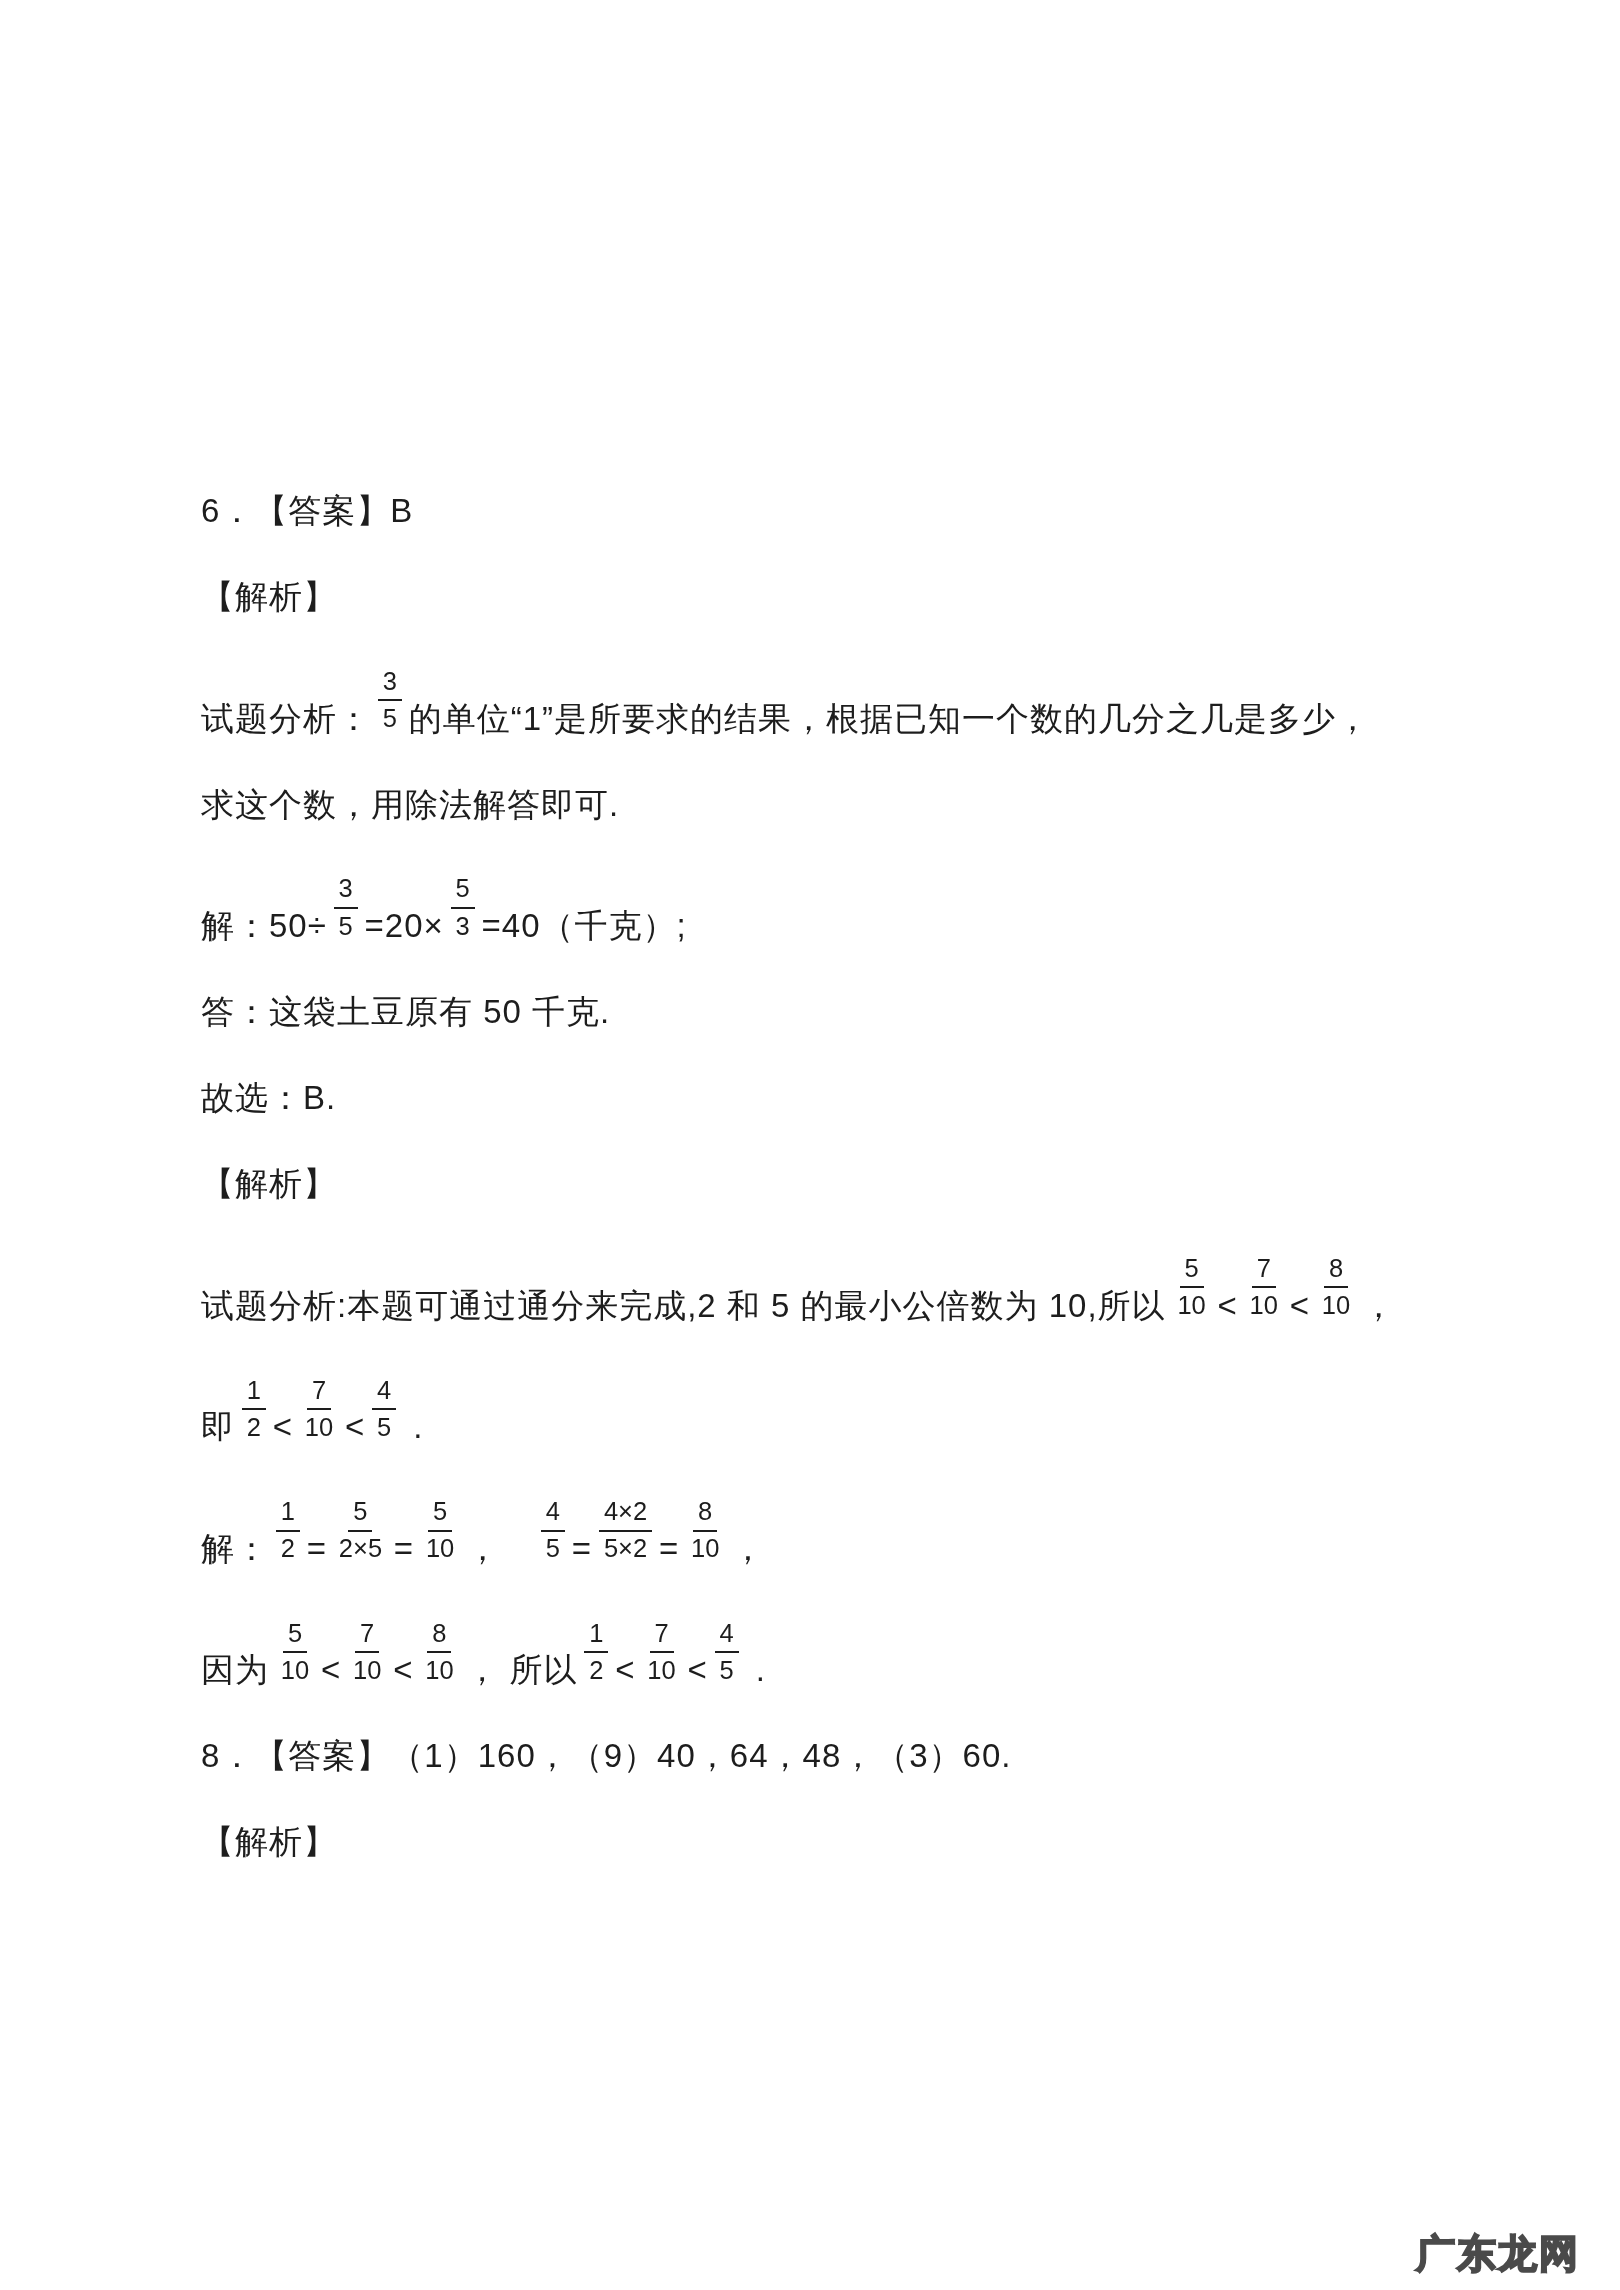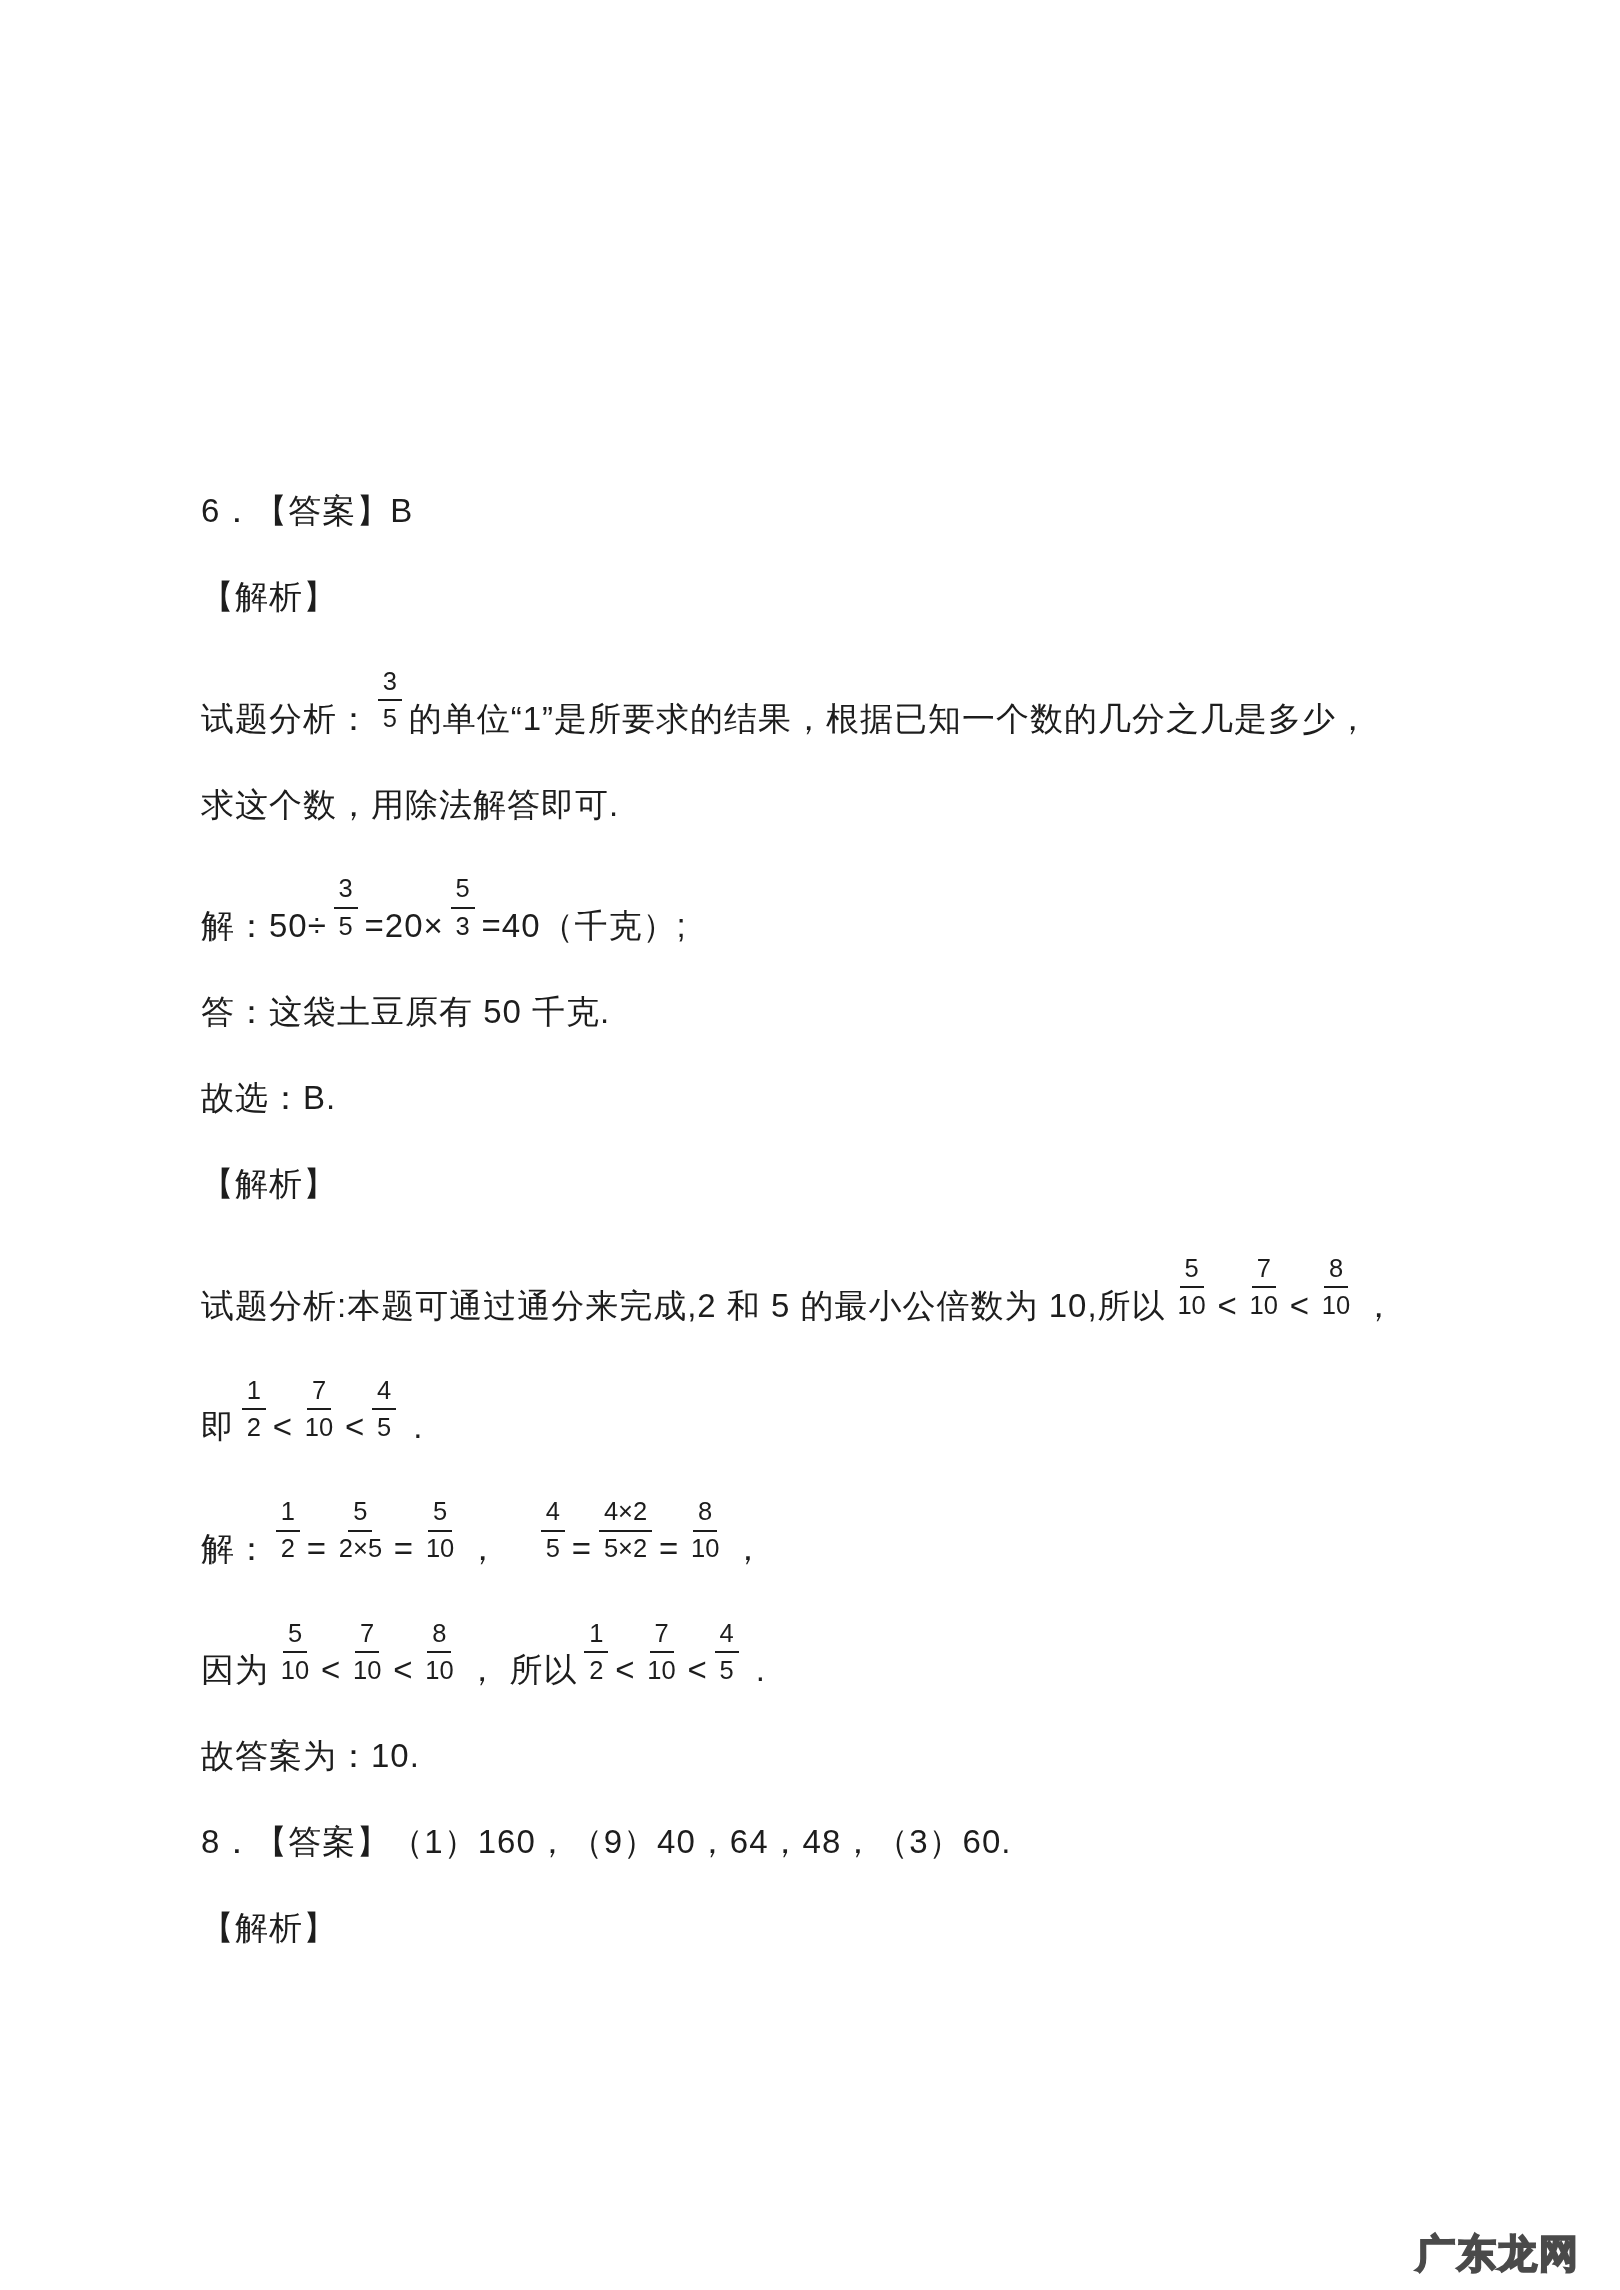--- a/index.html
+++ b/index.html
@@ -81,19 +81,18 @@
       <div class="line"><span class="txt">试题分析：</span><span class="frac"><span class="num">3</span><span class="den">5</span></span><span class="txt">的单位“1”是所要求的结果，根据已知一个数的几分之几是多少，</span></div>
       <div class="line"><span class="txt">求这个数，用除法解答即可.</span></div>
       <div class="line"><span class="txt">解：50÷</span><span class="frac"><span class="num">3</span><span class="den">5</span></span><span class="txt">=20×</span><span class="frac"><span class="num">5</span><span class="den">3</span></span><span class="txt">=40（千克）;</span></div>
       <div class="line"><span class="txt">答：这袋土豆原有 50 千克.</span></div>
       <div class="line"><span class="txt">故选：B.</span></div>
       <div class="line"><span class="txt">【解析】</span></div>
       <div class="line"><span class="txt">试题分析:本题可通过通分来完成,2 和 5 的最小公倍数为 10,所以</span><span class="frac"><span class="num">5</span><span class="den">10</span></span><span class="txt">&lt;</span><span class="frac"><span class="num">7</span><span class="den">10</span></span><span class="txt">&lt;</span><span class="frac"><span class="num">8</span><span class="den">10</span></span><span class="txt">，</span></div>
       <div class="line"><span class="txt">即</span><span class="frac"><span class="num">1</span><span class="den">2</span></span><span class="txt">&lt;</span><span class="frac"><span class="num">7</span><span class="den">10</span></span><span class="txt">&lt;</span><span class="frac"><span class="num">4</span><span class="den">5</span></span><span class="txt"> .</span></div>
       <div class="line"><span class="txt">解：</span><span class="frac"><span class="num">1</span><span class="den">2</span></span><span class="txt">=</span><span class="frac"><span class="num">5</span><span class="den">2×5</span></span><span class="txt">=</span><span class="frac"><span class="num">5</span><span class="den">10</span></span><span class="txt">，　</span><span class="frac"><span class="num">4</span><span class="den">5</span></span><span class="txt">=</span><span class="frac"><span class="num">4×2</span><span class="den">5×2</span></span><span class="txt">=</span><span class="frac"><span class="num">8</span><span class="den">10</span></span><span class="txt">，</span></div>
       <div class="line"><span class="txt">因为</span><span class="frac"><span class="num">5</span><span class="den">10</span></span><span class="txt">&lt;</span><span class="frac"><span class="num">7</span><span class="den">10</span></span><span class="txt">&lt;</span><span class="frac"><span class="num">8</span><span class="den">10</span></span><span class="txt">， 所以</span><span class="frac"><span class="num">1</span><span class="den">2</span></span><span class="txt">&lt;</span><span class="frac"><span class="num">7</span><span class="den">10</span></span><span class="txt">&lt;</span><span class="frac"><span class="num">4</span><span class="den">5</span></span><span class="txt"> .</span></div>
-      <div class="line"><span class="txt">故答案为：10.</span></div>
       <div class="line"><span class="txt">8．【答案】（1）160，（9）40，64，48，（3）60.</span></div>
       <div class="line"><span class="txt">【解析】</span></div>
     </main>
   <div class="watermark">广东龙网</div>
 </div>
 
 
 </body></html>

